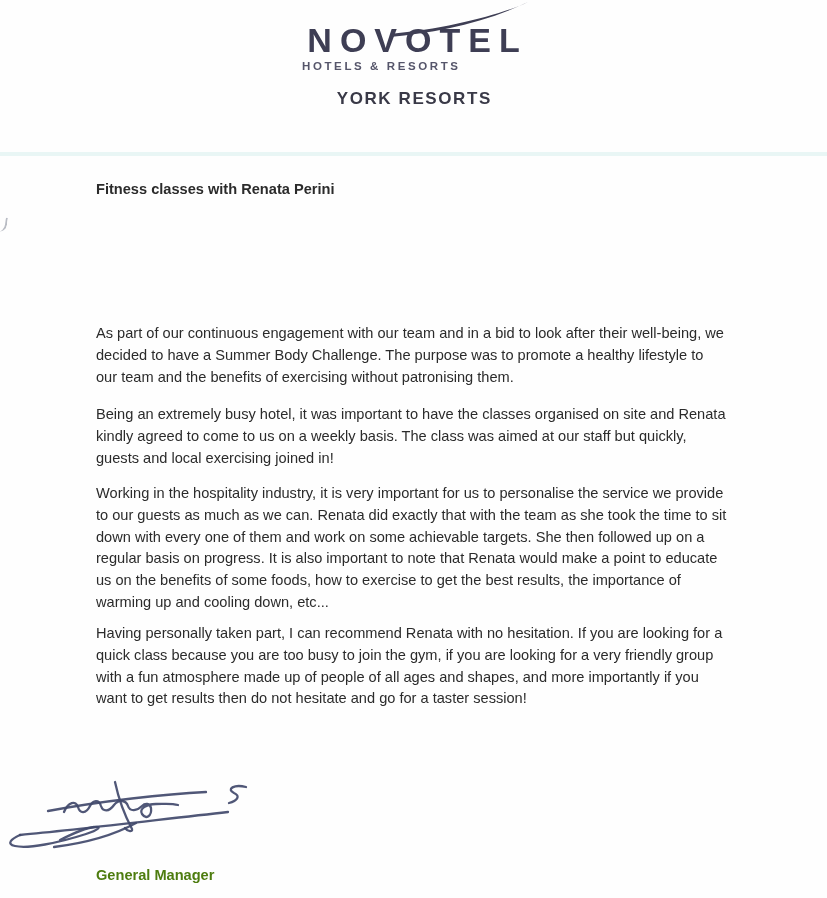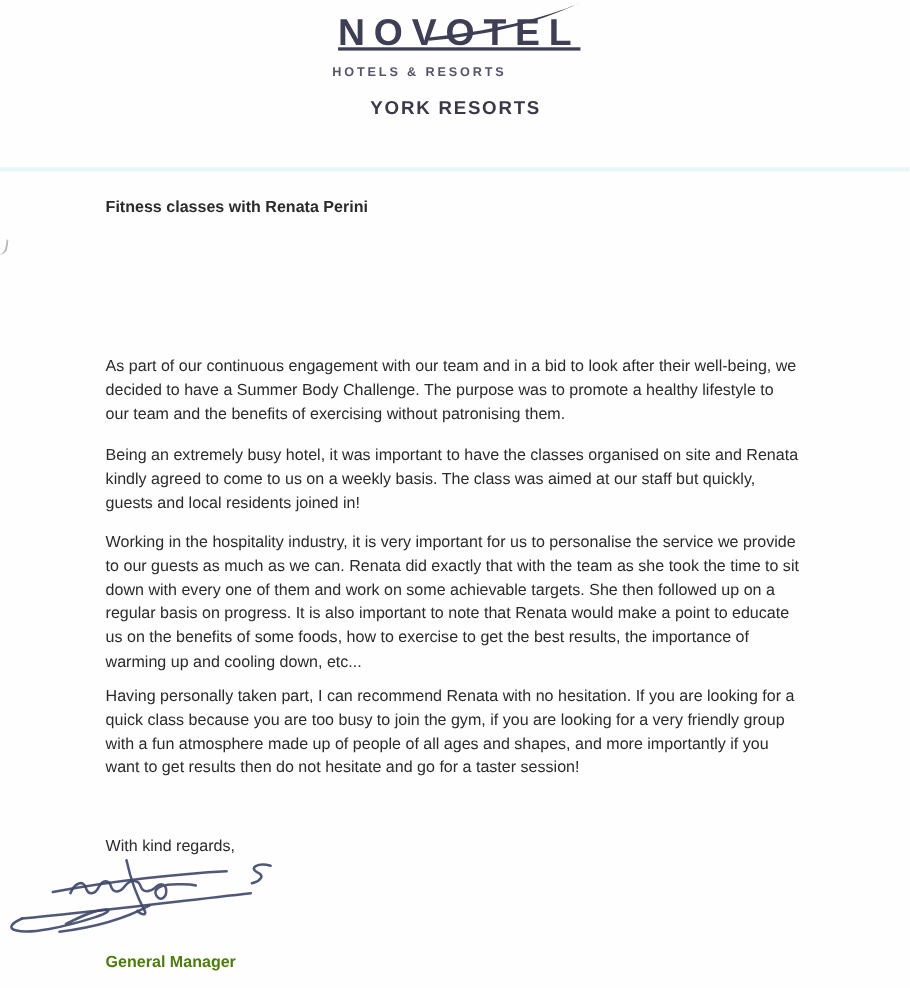--- a/index.html
+++ b/index.html
@@ -23,31 +23,30 @@
   
   .logo-swoosh {
     position: absolute;
     left: 388px;
     top: 0;
     width: 142px;
     height: 40px;
   }
   .brand {
     position: absolute;
-    top: 11px;
+    top: 21px;
     left: 0;
     width: 827px;
     text-align: center;
     font-size: 34px;
     font-weight: 700;
     letter-spacing: 8px;
     padding-left: 8px;
     box-sizing: border-box;
     color: #3E3E54;
-    text-decoration: underline;
   }
   .tagline {
     position: absolute;
     top: 60px;
     left: 0;
     width: 760px;
     text-align: center;
     font-size: 11.5px;
     font-weight: 700;
     letter-spacing: 2.6px;
@@ -140,24 +139,23 @@
     <div class="tagline">HOTELS &amp; RESORTS</div>
     <div class="location">YORK RESORTS</div>
   </div>
 
   <div class="divider"></div>
 
   <div class="edge-artifact"></div>
 
   <div class="block subject">Fitness classes with Renata Perini</div>
   <div class="block para-1">As part of our continuous engagement with our team and in a bid to look after their well-being, we decided to have a Summer Body Challenge. The purpose was to promote a healthy lifestyle to our team and the benefits of exercising without patronising them.</div>
-  <div class="block para-2">Being an extremely busy hotel, it was important to have the classes organised on site and Renata kindly agreed to come to us on a weekly basis. The class was aimed at our staff but quickly, guests and local residents joined in!</div>
+  <div class="block para-2">Being an extremely busy hotel, it was important to have the classes organised on site and Renata kindly agreed to come to us on a weekly basis. The class was aimed at our staff but quickly, guests and local exercising joined in!</div>
   <div class="block para-3">Working in the hospitality industry, it is very important for us to personalise the service we provide to our guests as much as we can. Renata did exactly that with the team as she took the time to sit down with every one of them and work on some achievable targets. She then followed up on a regular basis on progress. It is also important to note that Renata would make a point to educate us on the benefits of some foods, how to exercise to get the best results, the importance of warming up and cooling down, etc...</div>
   <div class="block para-4">Having personally taken part, I can recommend Renata with no hesitation. If you are looking for a quick class because you are too busy to join the gym, if you are looking for a very friendly group with a fun atmosphere made up of people of all ages and shapes, and more importantly if you want to get results then do not hesitate and go for a taster session!</div>
-  <div class="block closing">With kind regards,</div>
 
   <svg class="signature" viewBox="0 0 250 78" xmlns="http://www.w3.org/2000/svg">
 
     <path d="M 42 35 C 95 25, 160 18, 200 16"></path>
 
     <path d="M 58 36 C 62 26, 70 24, 72 31 C 74 38, 80 38, 84 30 C 87 24, 93 23, 95 30 C 97 36, 103 36, 108 29 C 113 23, 120 24, 122 30 C 124 36, 131 35, 136 30 C 139 27, 144 27, 145 32 C 146 40, 140 44, 136 38 C 133 33, 140 28, 150 28 C 158 28, 165 27, 172 29"></path>
 
     <path d="M 109 6 C 112 20, 118 38, 126 53 C 127 56, 122 56, 119 52"></path>
 
     <path d="M 240 11 C 228 8, 220 13, 228 17 C 235 20, 231 25, 223 27"></path>

